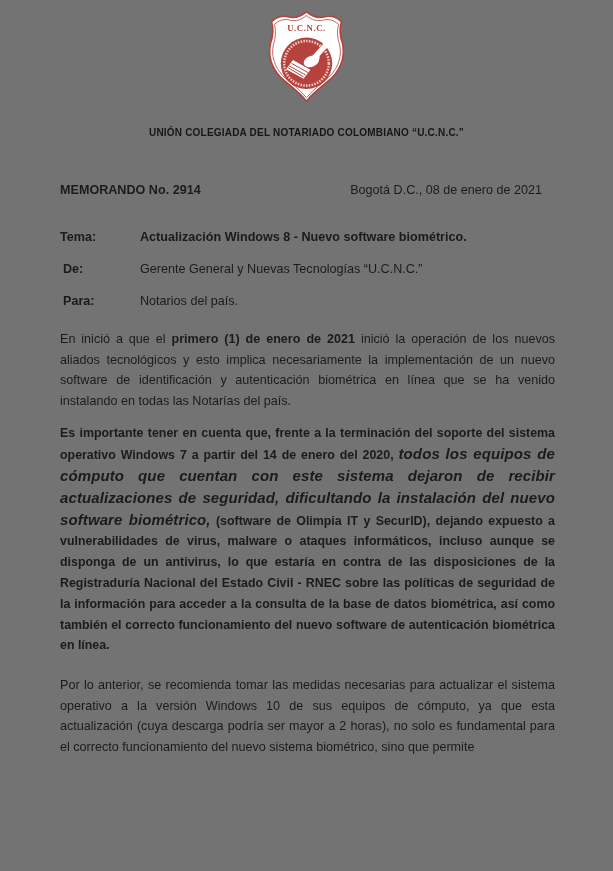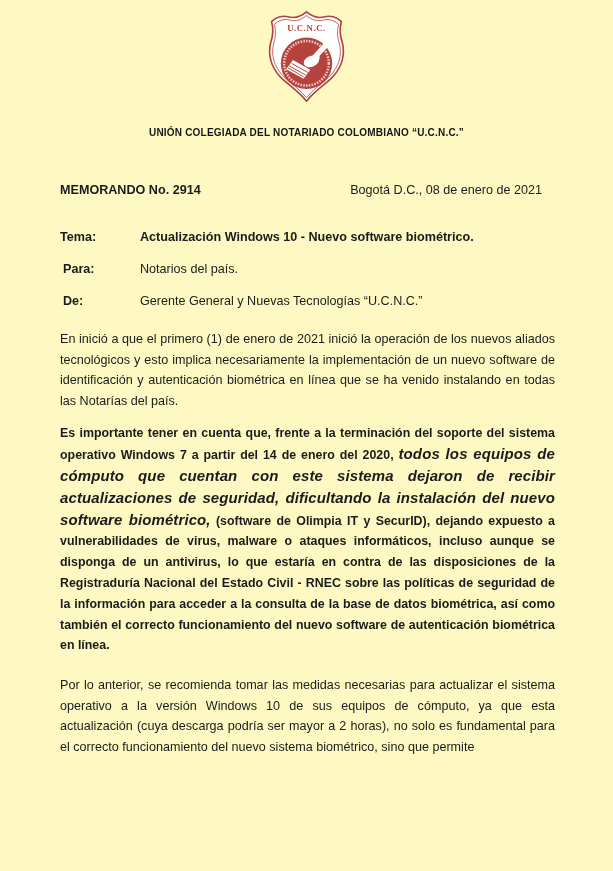--- a/index.html
+++ b/index.html
@@ -1,17 +1,17 @@
 <!DOCTYPE html>
 <html><head>
 <meta charset="utf-8">
 <style>
   html,body{margin:0;padding:0;background:#e8e8e8;}
   .page{
-    width:613px;height:871px;margin:0 auto;background:#fef9c3;
+    width:613px;height:871px;margin:0 auto;background:#737373;
     font-family:"Liberation Sans", sans-serif;color:#1b1b1b;
     position:relative;overflow:hidden;box-sizing:border-box;
   }
   .crest{display:block;margin:9px auto 0;width:97px;height:97px;}
   .org-title{
     text-align:center;font-weight:bold;font-size:10px;
     margin-top:21px;letter-spacing:0.2px;color:#161616;
   }
   .memo-row{
     display:flex;justify-content:space-between;align-items:baseline;
@@ -25,21 +25,21 @@
   .field-row.f-de .flabel,.field-row.f-para .flabel{padding-left:3px;box-sizing:border-box;}
   .field-row.f-tema .fvalue{font-weight:bold;}
   .greeting{margin:24px 58px 0 60px;font-size:12.6px;}
   .para{
     margin:21px 58px 0 60px;font-size:12.6px;line-height:20.6px;
     text-align:justify;
   }
   .para.p2{font-weight:bold;margin-top:12px;line-height:20.8px;font-size:12.4px;}
   .para.p2 .big{font-size:15px;font-style:italic;letter-spacing:0.1px;}
   .para.p3{margin-top:19px;}
-  .b{font-weight:normal;}
+  .b{font-weight:bold;}
 </style>
 </head>
 <body>
 
 <div class="page">
 
   <svg class="crest" viewBox="0 0 100 100" aria-hidden="true">
 
     <path d="M50,3
              C44,8 38,10 31,8 C26,6.5 19,8 14,13
@@ -83,29 +83,29 @@
   <div class="org-title">UNIÓN COLEGIADA DEL NOTARIADO COLOMBIANO “U.C.N.C.”</div>
 
   <div class="memo-row">
     <span class="num">MEMORANDO No. 2914</span>
     <span class="date">Bogotá D.C., 08 de enero de 2021</span>
   </div>
 
   <div class="fields">
     <div class="field-row f-tema">
       <span class="flabel">Tema:</span>
-      <span class="fvalue">Actualización Windows 10 - Nuevo software biométrico.</span>
+      <span class="fvalue">Actualización Windows 8 - Nuevo software biométrico.</span>
+    </div>
+    <div class="field-row f-de">
+      <span class="flabel">De:</span>
+      <span class="fvalue">Gerente General y Nuevas Tecnologías “U.C.N.C.”</span>
     </div>
     <div class="field-row f-para">
       <span class="flabel">Para:</span>
       <span class="fvalue">Notarios del país.</span>
-    </div>
-    <div class="field-row f-de">
-      <span class="flabel">De:</span>
-      <span class="fvalue">Gerente General y Nuevas Tecnologías “U.C.N.C.”</span>
     </div>
   </div>
 
 
   <p class="para p1"><span>En inició a que el </span><span class="b">primero (1) de enero de 2021</span><span> inició la operación de los nuevos aliados tecnológicos y esto implica necesariamente la implementación de un nuevo software de identificación y autenticación biométrica en línea que se ha venido instalando en todas las Notarías del país.</span></p>
 
   <p class="para p2"><span>Es importante tener en cuenta que, frente a la terminación del soporte del sistema operativo Windows 7 a partir del 14 de enero del 2020, </span><span class="big">todos los equipos de cómputo que cuentan con este sistema dejaron de recibir actualizaciones de seguridad, dificultando la instalación del nuevo software biométrico,</span><span> (software de Olimpia IT y SecurID), dejando expuesto a vulnerabilidades de virus, malware o ataques informáticos, incluso aunque se disponga de un antivirus, lo que estaría en contra de las disposiciones de la Registraduría Nacional del Estado Civil - RNEC sobre las políticas de seguridad de la información para acceder a la consulta de la base de datos biométrica, así como también el correcto funcionamiento del nuevo software de autenticación biométrica en línea.</span></p>
 
   <p class="para p3">Por lo anterior, se recomienda tomar las medidas necesarias para actualizar el sistema operativo a la versión Windows 10 de sus equipos de cómputo, ya que esta actualización (cuya descarga podría ser mayor a 2 horas), no solo es fundamental para el correcto funcionamiento del nuevo sistema biométrico, sino que permite</p>
 

